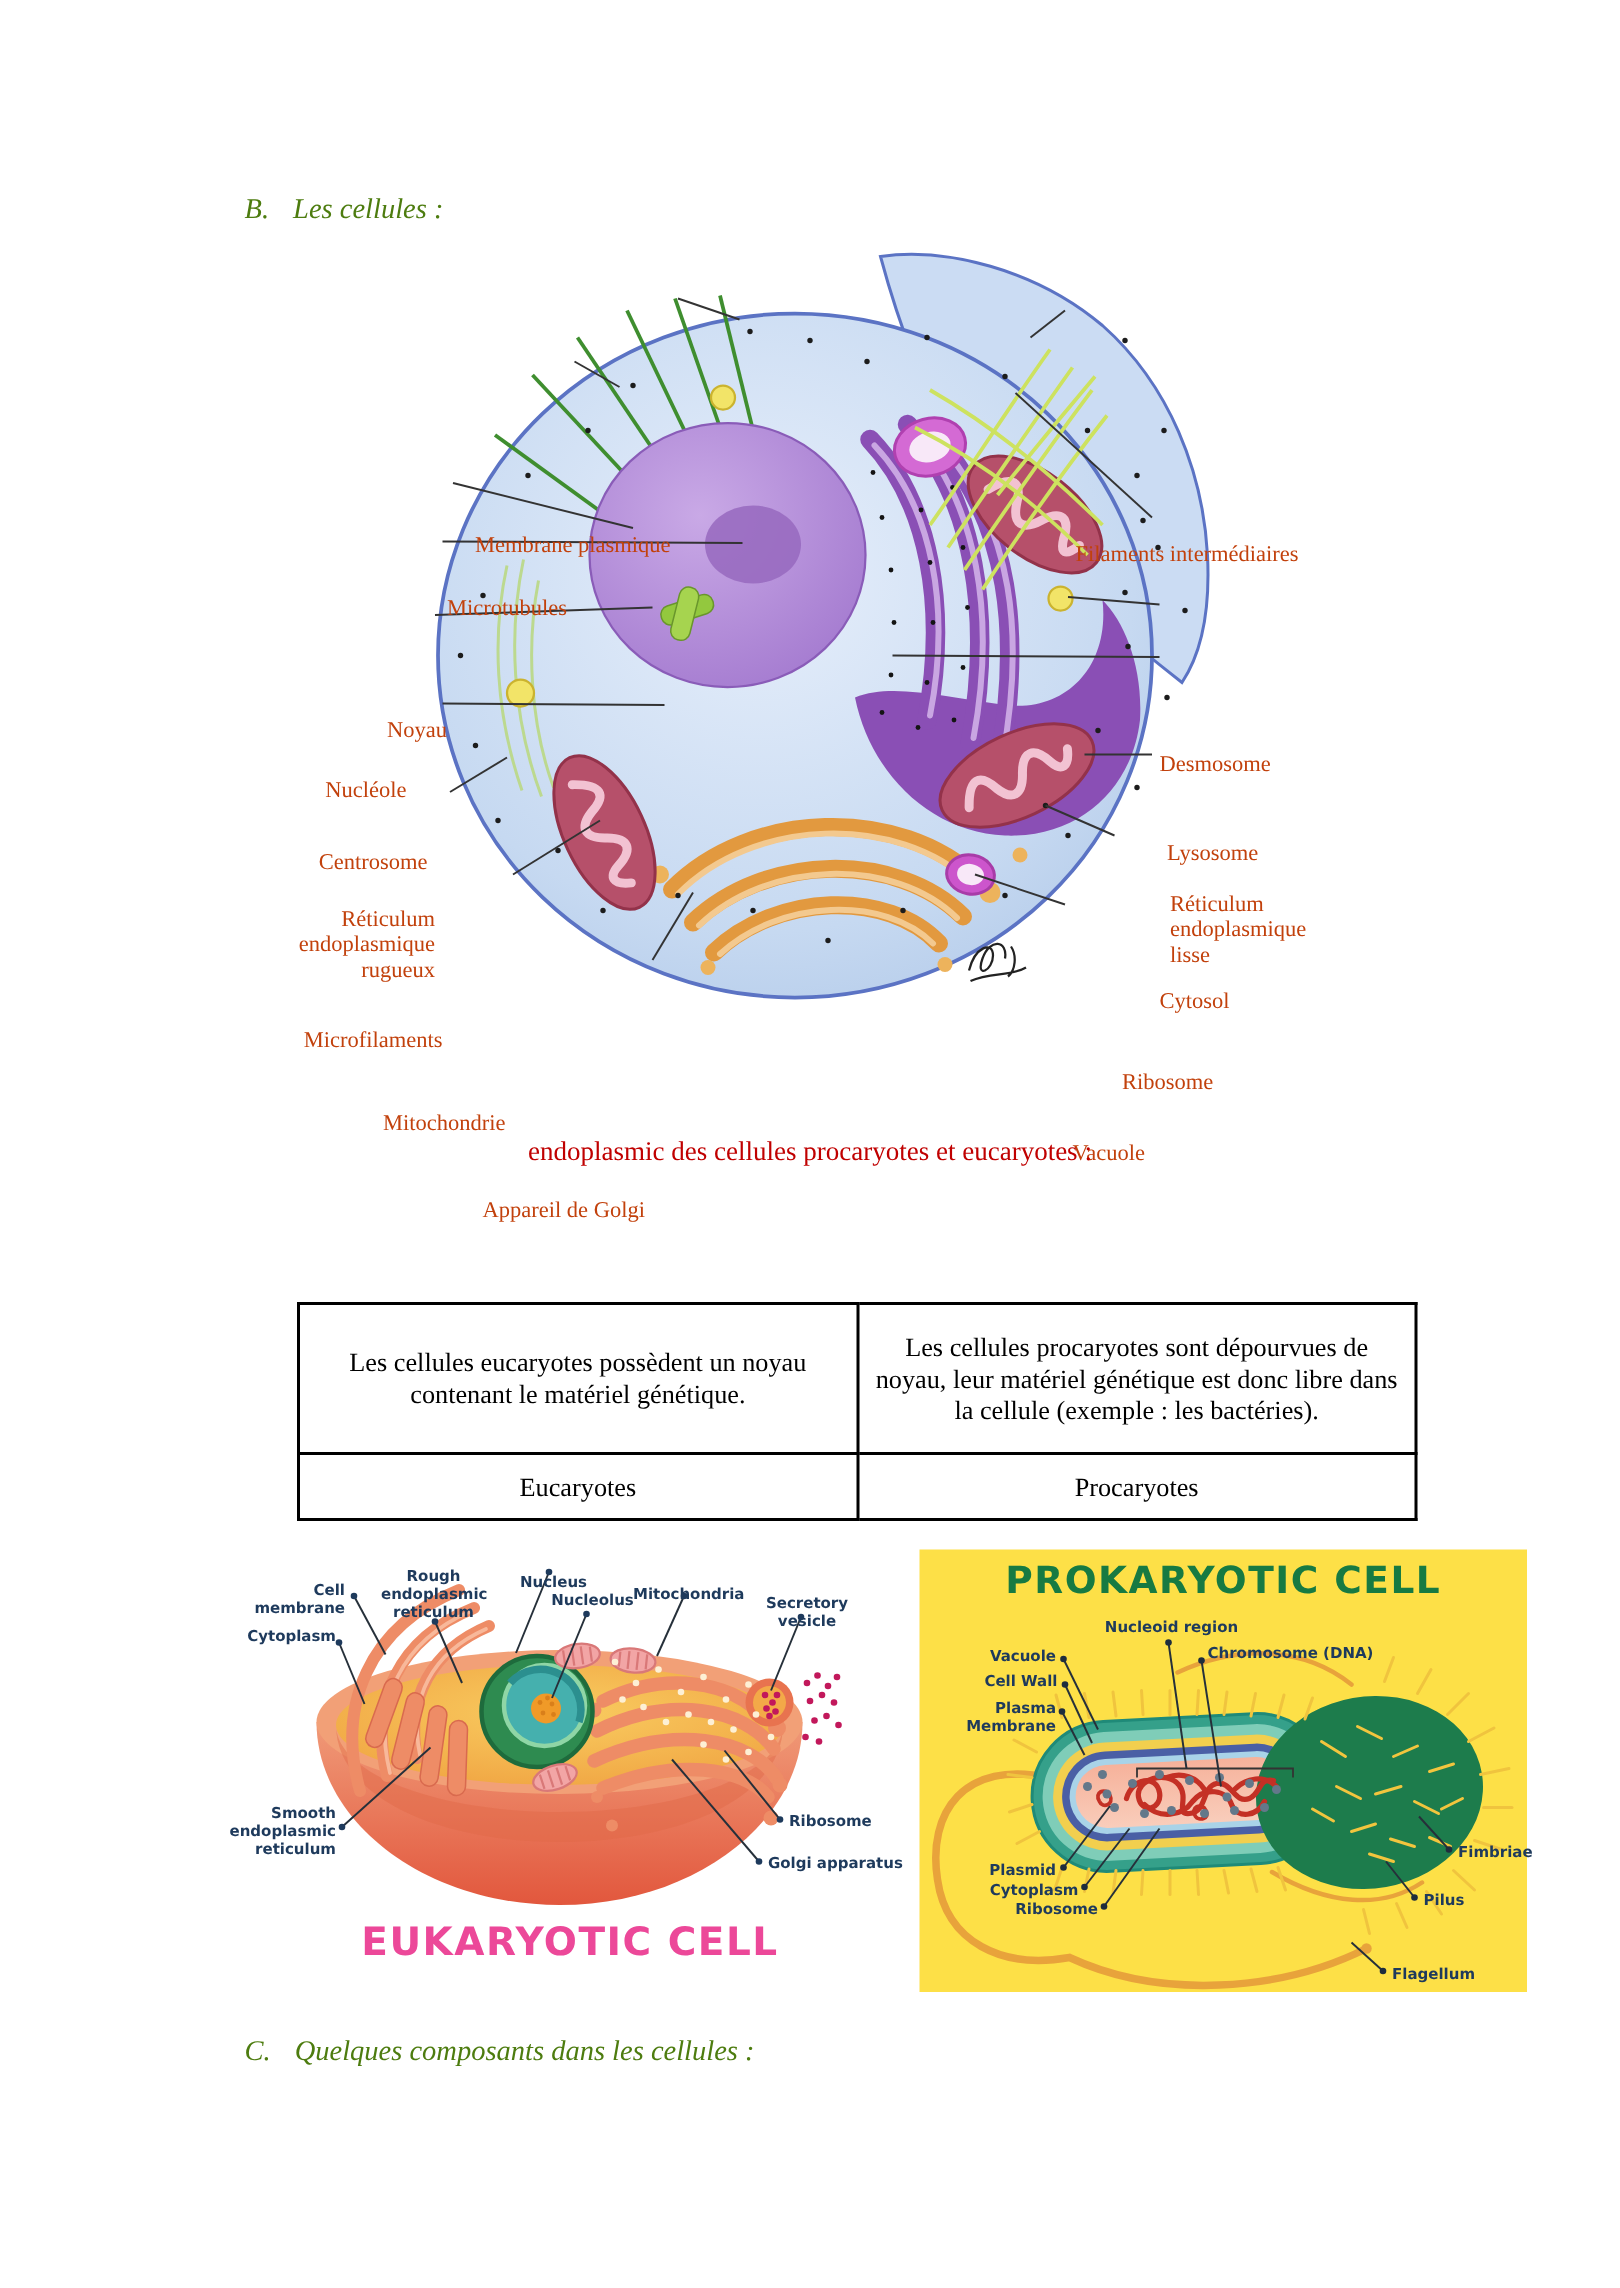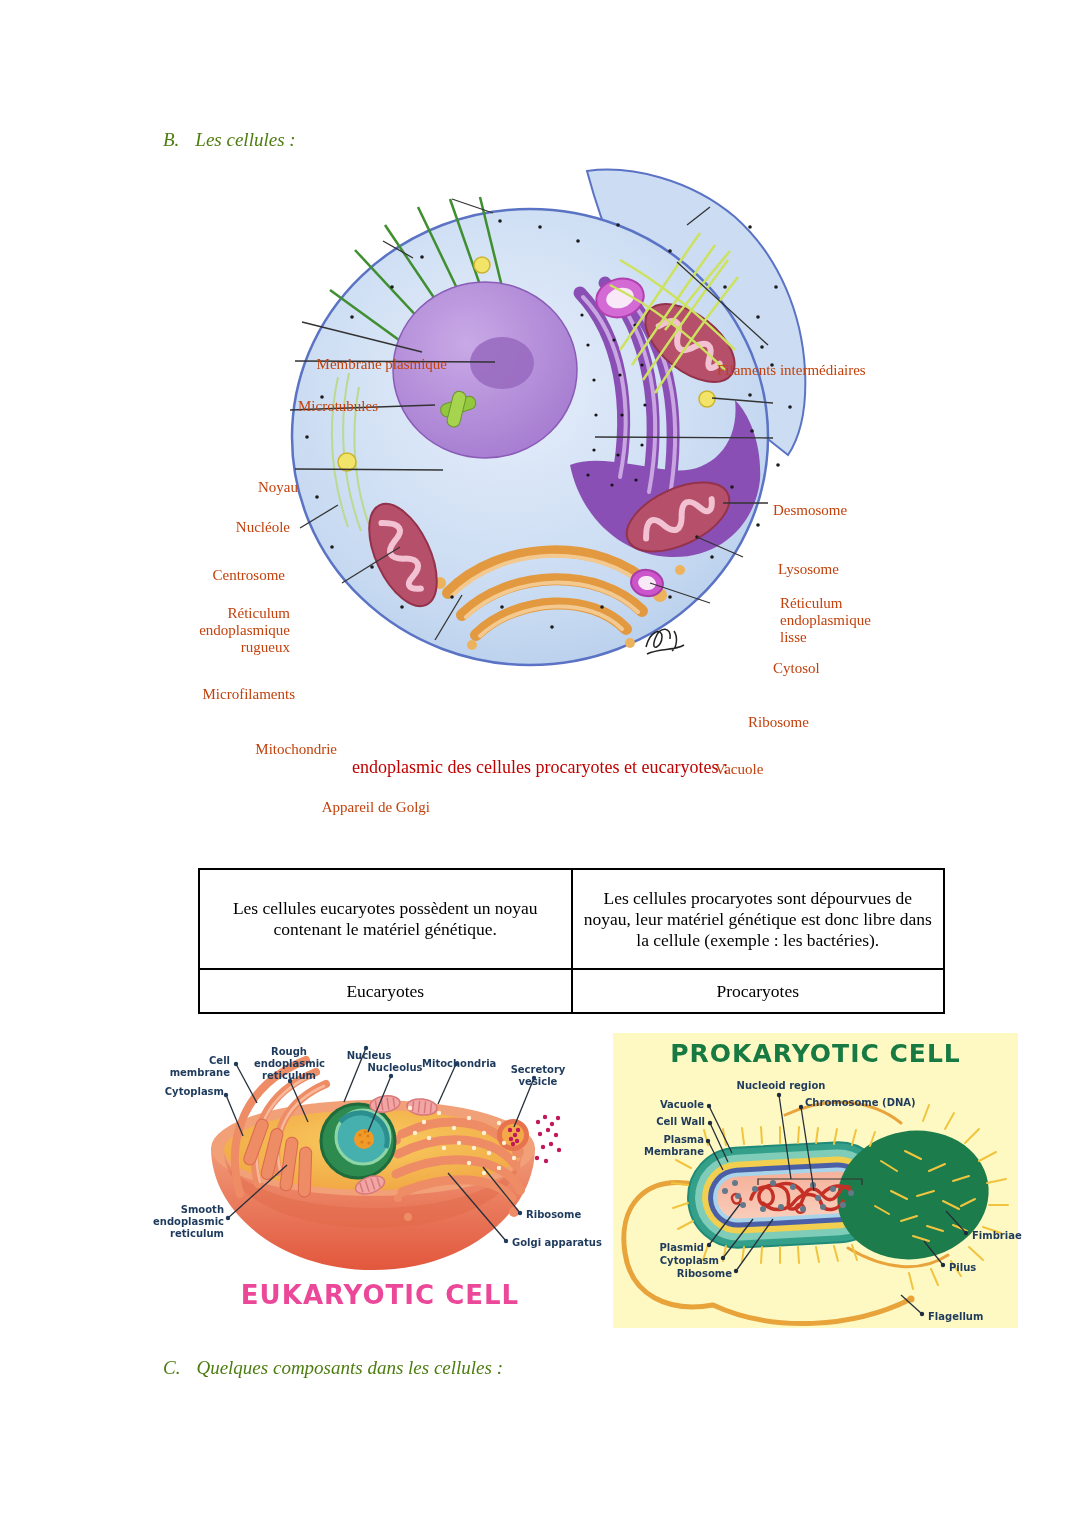--- a/index.html
+++ b/index.html
@@ -21,21 +21,21 @@
        color:#c2410c;line-height:1.12;white-space:pre-line;}
   .lbl.r{text-align:right;}
   .slbl{position:absolute;font-family:"DejaVu Sans",sans-serif;font-weight:bold;
        font-size:10px;color:#1e3a5c;line-height:1.18;white-space:pre-line;}
   .slbl.r{text-align:right;}
   .slbl.c{text-align:center;}
   .fig-title{position:absolute;left:0;right:0;text-align:center;
        font-family:"DejaVu Sans",sans-serif;font-weight:bold;letter-spacing:1px;}
   .euk-title{top:258px;font-size:26px;color:#ec4899;}
   .prok-title{top:6px;font-size:25px;color:#177a42;}
-  .prok-bg{background:#fef9c3;}
+  .prok-bg{background:#fde047;}
 </style>
 </head>
 <body>
 
 <div class="heading" style="left:163px;top:129px;">
   <span class="num">B.</span><span>Les cellules :</span>
 </div>
 
 <div class="fig" style="left:150px;top:165px;width:780px;height:515px;">
 <svg width="780" height="515" viewBox="0 0 780 515">
@@ -228,21 +228,21 @@
     <line x1="618" y1="338" x2="573" y2="338"></line>
     <line x1="593" y1="392" x2="547" y2="372"></line>
     <line x1="560" y1="438" x2="500" y2="418"></line>
   </g>
 
   <path d="M496,482 C500,466 512,462 512,472 C512,482 500,488 505,474 C510,460 522,462 520,474 M524,466 C528,472 527,482 522,486 M497,489 C510,483 524,486 534,480" stroke="#222" stroke-width="1.5" fill="none"></path>
 </svg>
   <div class="lbl r" style="right:483px;top:191px;">Membrane plasmique</div>
   <div class="lbl r" style="right:552px;top:233px;">Microtubules</div>
   <div class="lbl r" style="right:632px;top:314px;">Noyau</div>
-  <div class="lbl r" style="right:640px;top:354px;">Nucléole</div>
+  <div class="lbl r" style="right:659px;top:354px;">Nucléole</div>
   <div class="lbl r" style="right:645px;top:402px;">Centrosome</div>
   <div class="lbl r" style="right:640px;top:440px;">Réticulum
 endoplasmique
 rugueux</div>
   <div class="lbl r" style="right:635px;top:521px;">Microfilaments</div>
   <div class="lbl r" style="right:593px;top:576px;">Mitochondrie</div>
   <div class="lbl r" style="right:500px;top:634px;">Appareil de Golgi</div>
   <div class="lbl" style="left:567px;top:197px;">Filaments intermédiaires</div>
   <div class="lbl" style="left:623px;top:337px;">Desmosome</div>
   <div class="lbl" style="left:628px;top:396px;">Lysosome</div>

